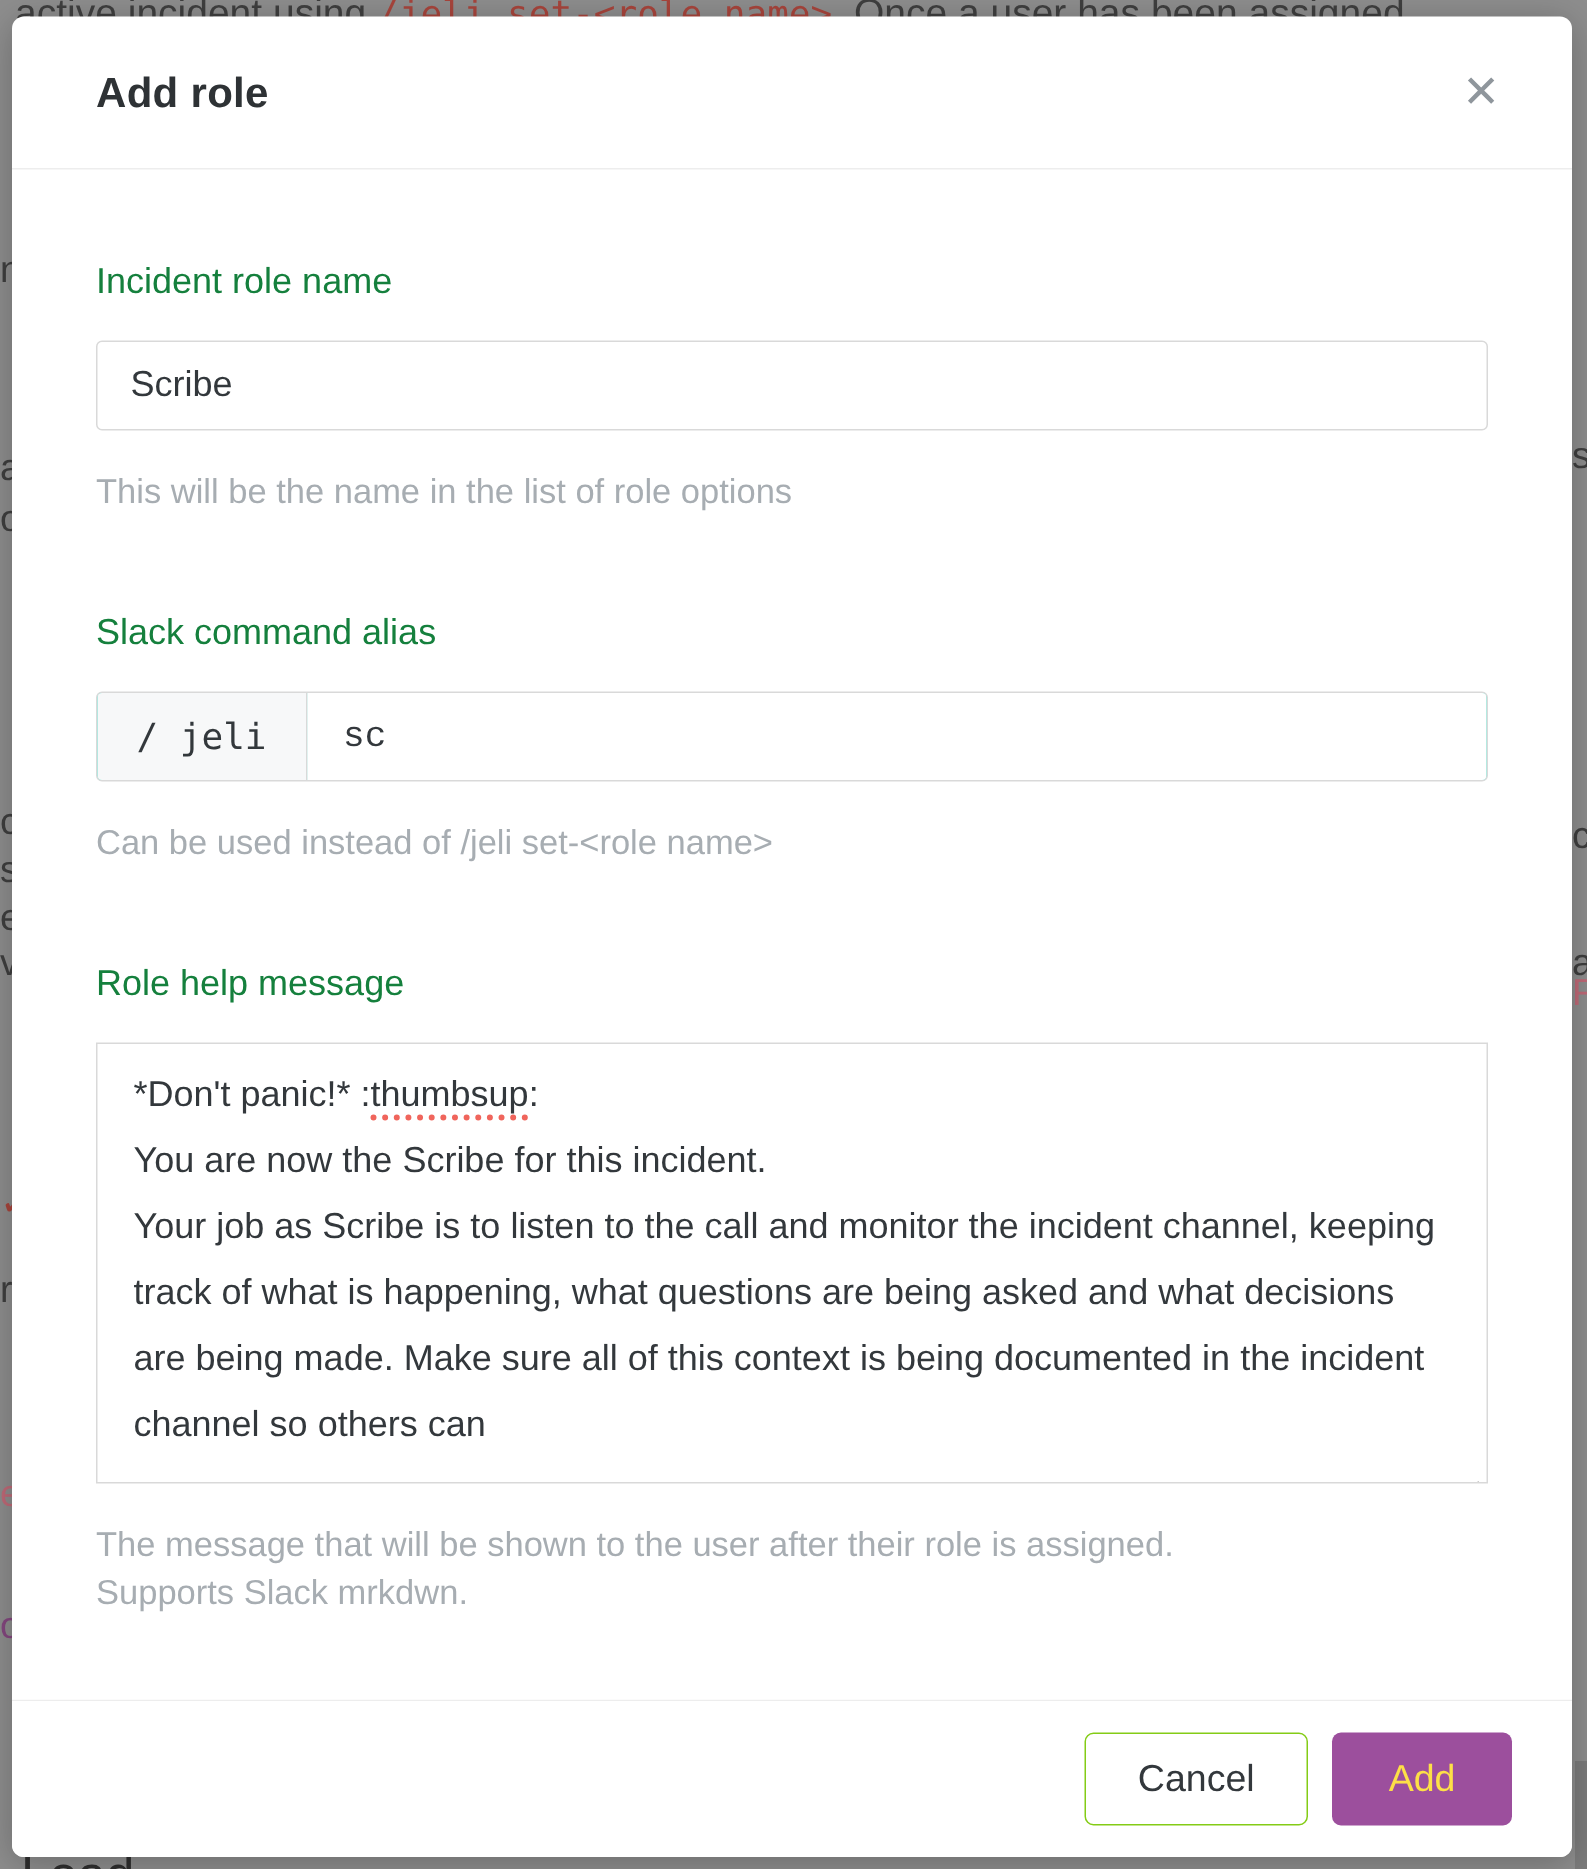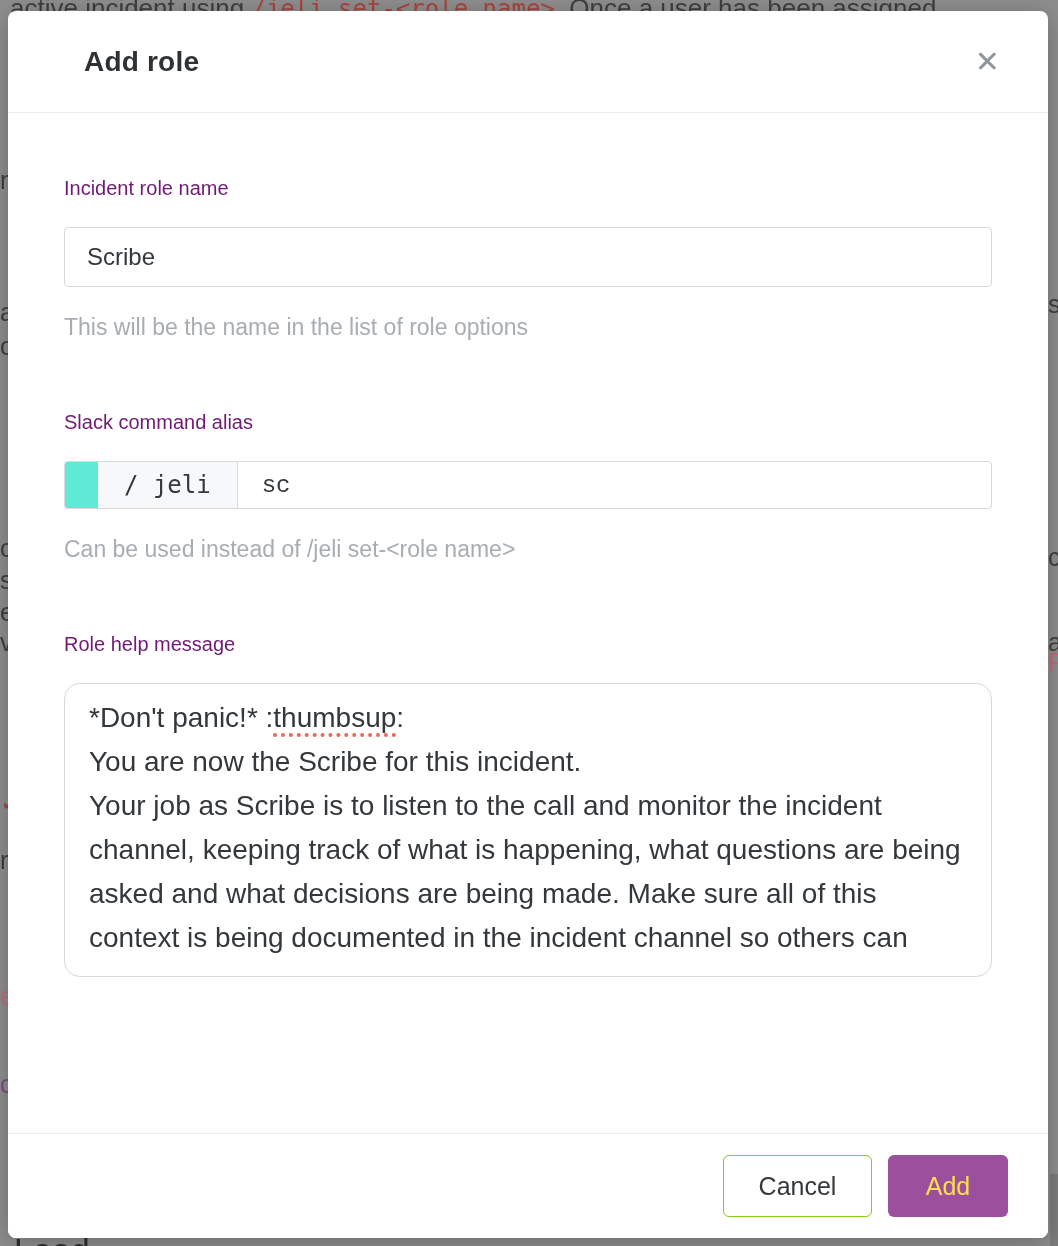--- a/index.html
+++ b/index.html
@@ -53,69 +53,68 @@
     width: 1040px; height: 1227px;
     background: #ffffff; border-radius: 8px;
     box-shadow: 0 4px 24px rgba(0,0,0,0.25);
   }
   .modal-header {
     height: 102px; display: flex; align-items: center;
     padding: 0 48px 0 56px;
     border-bottom: 1px solid #ededed;
   }
   .modal-title {
-    font-size: 28px; font-weight: 600; color: #2e3235; letter-spacing: .2px; margin-left: 20px;
+    font-size: 28px; font-weight: 600; color: #2e3235; letter-spacing: .2px;
   }
   .close-btn {
     margin-left: auto; background: none; border: none; cursor: pointer;
     font-size: 30px; line-height: 30px; color: #8f969c; font-weight: 300;
     font-family: "Liberation Sans", sans-serif;
   }
 
   .modal-body { padding: 60px 56px 0 56px; }
   .field-group { margin-bottom: 64px; }
   .field-label {
-    display: block; font-size: 20px; line-height: 30px; color: #701a75;
+    display: block; font-size: 24px; line-height: 30px; color: #15803d;
     margin-bottom: 24px; font-weight: 400;
   }
   .text-input {
     width: 100%; height: 60px;
     border: 1px solid #d9d9d9; border-radius: 4px;
     font-size: 24px; color: #33383c; padding: 0 22px;
     font-family: "Liberation Sans", sans-serif;
     background: #fff; outline: none;
   }
   .helper {
     margin-top: 24px; font-size: 23px; line-height: 32px; color: #a7adb2;
   }
 
   .alias-wrap {
-    display: flex; height: 48px;
+    display: flex; height: 60px;
     border: 1px solid #d9d9d9; border-radius: 4px; overflow: hidden;
     background: #5eead4;
-    padding-left: 33px;
   }
   .alias-prefix {
     display: flex; align-items: center; padding: 0 26px;
     background: #f7f8f9; border-right: 1px solid #d9d9d9;
     font-family: "DejaVu Sans Mono", monospace;
     font-size: 24px; color: #33383c; white-space: pre;
   }
   .alias-input {
     flex: 1; border: none; outline: none; padding: 0 24px;
     font-family: Liberation Mono, monospace;
     font-size: 24px; color: #33383c;
   }
 
   .textarea-box {
     position: relative;
     width: 100%; min-height: 282px;
-    border: 1px solid #d9d9d9; border-radius: 16px;
+    border: 1px solid #d9d9d9; border-radius: 0;
     padding: 12px 24px 16px 24px;
-    font-size: 28px; line-height: 44px; color: #33383c;
+    font-size: 24px; line-height: 44px; color: #33383c;
     overflow: hidden;
   }
   .textarea-box p { margin: 0; }
   .squiggle {
     border-bottom: 4px dotted #f0655c;
     padding-bottom: 0px;
   }
   .resize-handle {
     position: absolute; right: 3px; bottom: 3px; width: 16px; height: 16px;
     cursor: nwse-resize;
@@ -205,20 +204,24 @@
         <p><span>*Don't panic!* :</span><span class="squiggle">thumbsup</span><span>:</span></p>
         <p>You are now the Scribe for this incident.</p>
         <p>Your job as Scribe is to listen to the call and monitor the incident channel, keeping track of what is happening, what questions are being asked and what decisions are being made. Make sure all of this context is being documented in the incident channel so others can</p>
         <span class="resize-handle">
           <svg width="16" height="16" viewBox="0 0 16 16">
             <path d="M14 6 L6 14" stroke="#8a8a8a" stroke-width="1.6" fill="none"></path>
             <path d="M14 11 L11 14" stroke="#8a8a8a" stroke-width="1.6" fill="none"></path>
           </svg>
         </span>
       </div>
+      <div class="helper">
+        <div>The message that will be shown to the user after their role is assigned.</div>
+        <div>Supports Slack mrkdwn.</div>
+      </div>
     </div>
 
   </div>
 
   <div class="modal-footer">
     <button class="btn btn-cancel">Cancel</button>
     <button class="btn btn-add" id="add-btn" style="background: rgb(156, 79, 157);">Add</button>
   </div>
 
 </div>

